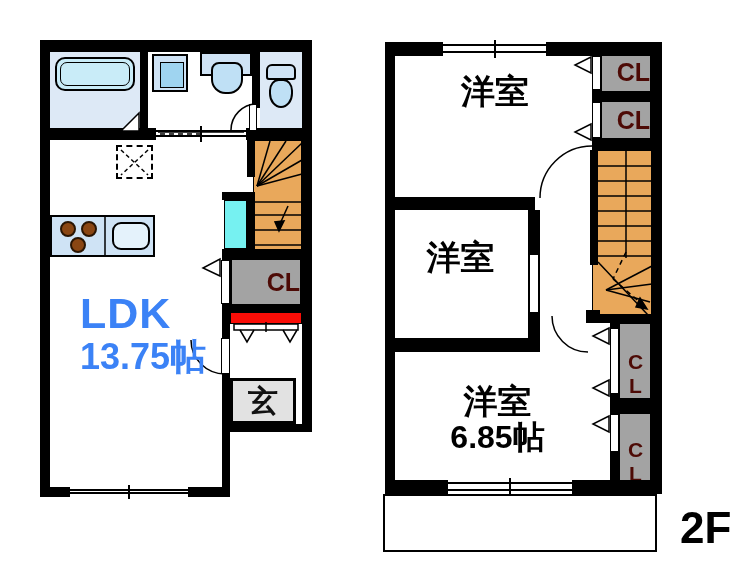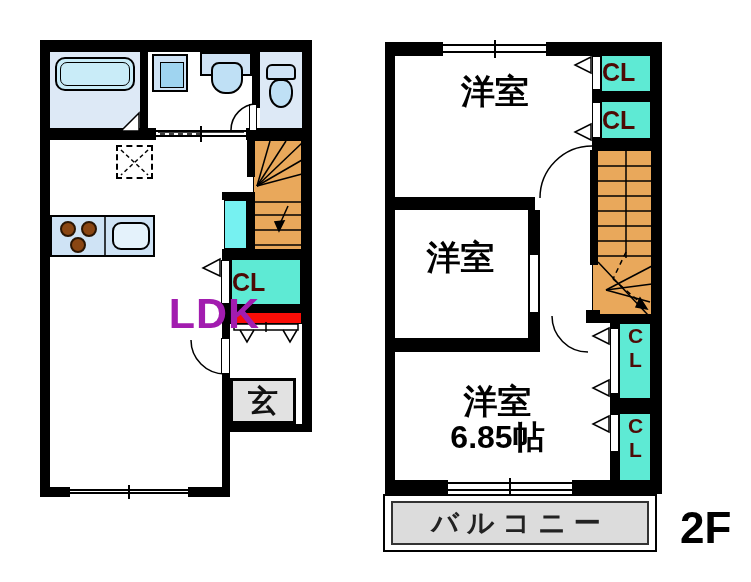--- a/index.html
+++ b/index.html
@@ -7,39 +7,39 @@
          font-family:"Liberation Sans","DejaVu Sans",sans-serif;}
   .abs{position:absolute;box-sizing:border-box;}
   .wall{background:#000;z-index:3;}
   .win{background:#fff;z-index:4;}
   .win::before,.win::after{content:"";position:absolute;left:0;right:0;height:2px;background:#000;}
   .win::before{top:2px;} .win::after{bottom:3px;}
   .win i{position:absolute;left:50%;top:-2px;bottom:-2px;width:2px;margin-left:-1px;background:#000;}
   .leaf{background:#fff;border:1.5px solid #000;z-index:4;}
   .sgapv{background:#fff;border-left:2px solid #000;border-right:2px solid #000;z-index:4;}
   svg.ovl{position:absolute;left:0;top:0;z-index:5;pointer-events:none;}
-  .cl{background:#5eead4;border:2px solid #000;color:#4d0a05;display:flex;align-items:center;
-      justify-content:flex-start;font-weight:bold;z-index:2;}
+  .cl{background:#a3a3a3;border:2px solid #000;color:#4d0a05;display:flex;align-items:center;
+      justify-content:flex-end;font-weight:bold;z-index:2;}
   .cl.vert{writing-mode:vertical-rl;text-orientation:upright;letter-spacing:1px;}
   .redbar{background:#f90d07;border:1px solid #000;z-index:2;}
   .stairs{background:#e9a85b;border:1px solid #000;z-index:2;}
   .cyanbox{background:#76f1f1;border:1px solid #000;z-index:2;}
   .genkan{background:#e2e2e2;border:3px solid #000;display:flex;align-items:center;
           justify-content:center;font-weight:bold;font-size:30px;color:#111;z-index:2;}
   .roomfloor{background:#dde9f6;z-index:1;}
   .fixture{background:#cfe3f5;border:2px solid #000;z-index:2;}
   .tub{background:#c9ecf8;border:2px solid #000;border-radius:10px;z-index:2;}
   .tub .inner{position:absolute;left:3px;top:3px;right:3px;bottom:3px;border:1.5px solid #000;border-radius:7px;}
   .washer-in{position:absolute;left:6px;top:6px;width:22px;height:24px;background:#9fd4f0;border:1.5px solid #000;}
   .bowl{background:#bfe0f5;border:2px solid #000;z-index:2;}
   .sink{background:#e4f2fb;border:2px solid #000;border-radius:9px;z-index:2;}
   .dashedbox{border:2px dashed #000;z-index:2;background:#fff;}
   .rmlabel{z-index:6;font-weight:bold;color:#000;text-align:center;line-height:1.12;}
   .rmlabel .nm{font-size:34px;} .rmlabel .sz{font-size:32px;}
-  .ldklabel{z-index:6;font-weight:bold;color:#a21caf;text-align:right;line-height:1.1;}
+  .ldklabel{z-index:6;font-weight:bold;color:#3b82f6;text-align:left;line-height:1.1;}
   .ldklabel .nm{font-size:43px;letter-spacing:1px;} .ldklabel .sz{font-size:36px;}
   .floorlabel{z-index:6;font-weight:bold;color:#000;font-size:44px;}
   .balc-outer{border:2px solid #000;background:#fff;z-index:1;}
   .balc-inner{background:#dcdcdc;border:2px solid #333;display:flex;align-items:center;justify-content:center;
               font-size:27px;font-weight:bold;color:#222;letter-spacing:8px;z-index:2;}
   .cl-h{font-size:25px;} .cl-v{font-size:21px;}
 </style>
 </head>
 <body>
 
@@ -94,20 +94,21 @@
     </div>
   <div class="abs win" style="left:156px;top:128px;width:90px;height:12px;">
       <i></i>
     </div>
   <div class="abs leaf" style="left:249px;top:104px;width:8px;height:27px;"></div>
   <div class="abs leaf" style="left:221px;top:260px;width:9px;height:44px;"></div>
   <div class="abs leaf" style="left:221px;top:338px;width:9px;height:36px;"></div>
 
   <div class="abs ldklabel" style="left:80px;top:290px;width:180px;">
     <div class="nm">LDK</div>
+    <div class="sz">13.75帖</div>
   </div>
 
   <div class="abs wall" style="left:385px;top:42px;width:277px;height:14px;"></div>
   <div class="abs wall" style="left:385px;top:42px;width:10px;height:448px;"></div>
   <div class="abs wall" style="left:652px;top:42px;width:10px;height:448px;"></div>
   <div class="abs wall" style="left:385px;top:480px;width:277px;height:14px;"></div>
   <div class="abs wall" style="left:385px;top:197px;width:150px;height:13px;"></div>
   <div class="abs wall" style="left:592px;top:42px;width:8px;height:108px;"></div>
   <div class="abs wall" style="left:592px;top:93px;width:60px;height:7px;"></div>
   <div class="abs wall" style="left:592px;top:140px;width:60px;height:10px;"></div>
@@ -140,23 +141,20 @@
   <div class="abs win" style="left:448px;top:480px;width:124px;height:14px;">
       <i></i>
     </div>
   <div class="abs leaf" style="left:592px;top:56px;width:9px;height:34px;"></div>
   <div class="abs leaf" style="left:592px;top:102px;width:9px;height:36px;"></div>
   <div class="abs leaf" style="left:610px;top:328px;width:9px;height:66px;"></div>
   <div class="abs leaf" style="left:610px;top:414px;width:9px;height:38px;"></div>
   <div class="abs sgapv" style="left:528px;top:255px;width:12px;height:57px;"></div>
 
   <div class="abs balc-outer" style="left:383px;top:494px;width:274px;height:58px;"></div>
-  <div class="abs balc-inner" style="left:391px;top:501px;width:258px;height:44px;">
-    <span>バルコニー</span>
-  </div>
 
   <div class="abs rmlabel" style="left:415px;top:72px;width:160px;">
     <div class="nm">洋室</div>
   </div>
   <div class="abs rmlabel" style="left:393px;top:238px;width:135px;">
     <div class="nm">洋室</div>
   </div>
   <div class="abs rmlabel" style="left:400px;top:382px;width:195px;">
     <div class="nm">洋室</div>
     <div class="sz">6.85帖</div>

